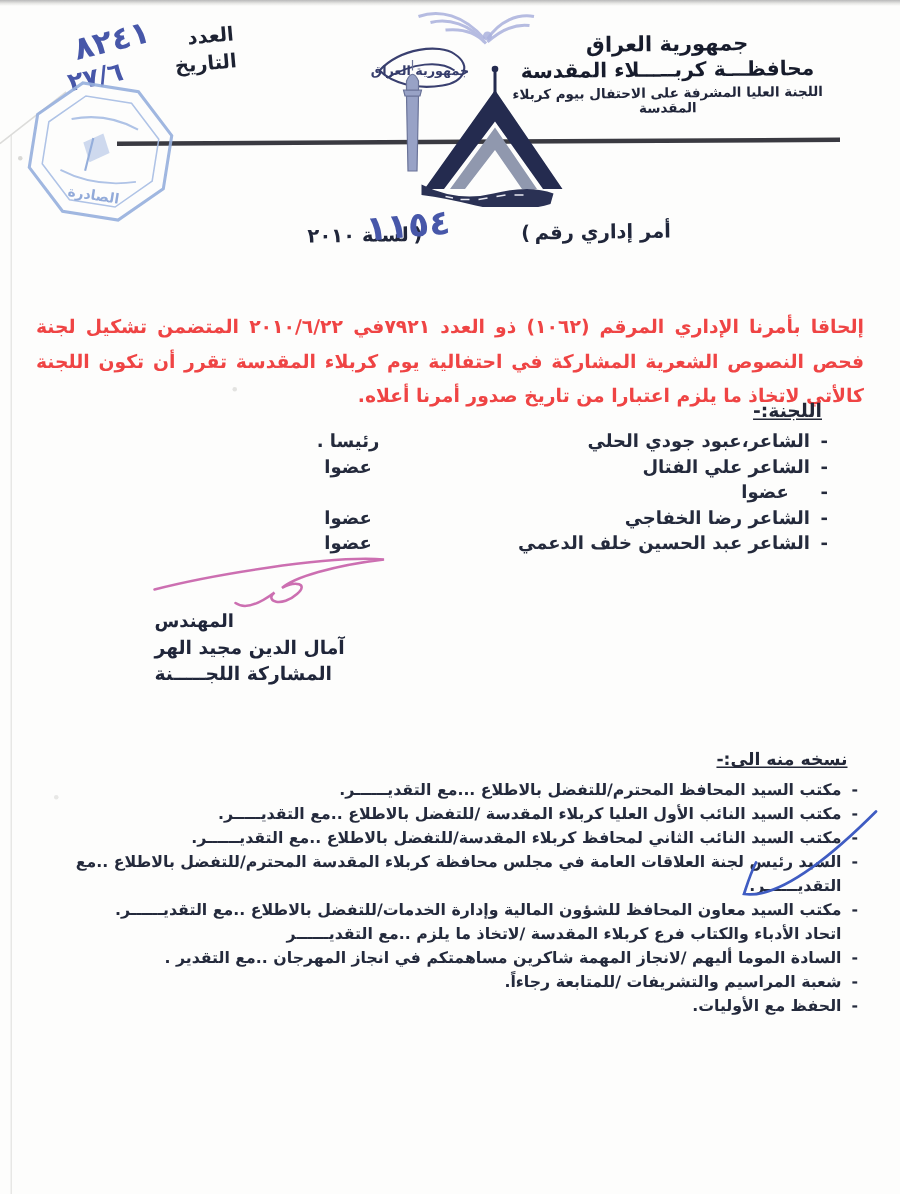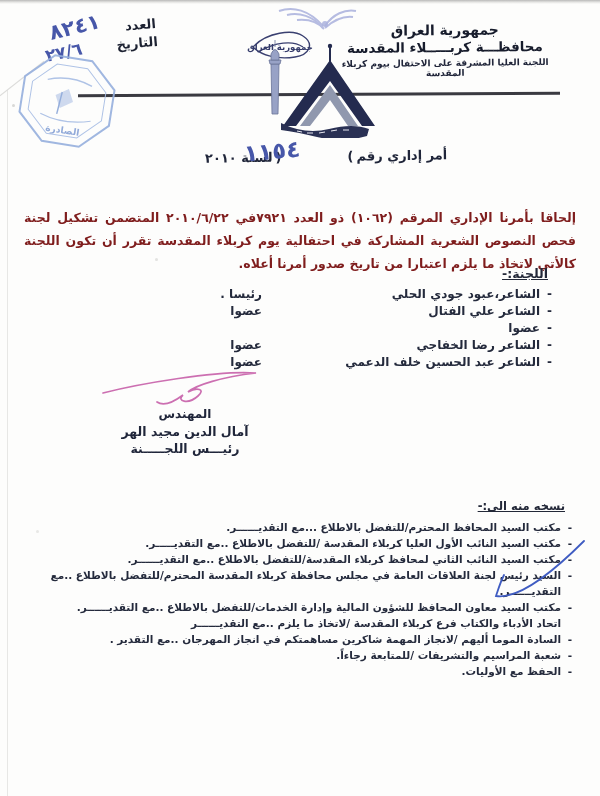--- a/index.html
+++ b/index.html
@@ -30,31 +30,31 @@
   .hw-date{left:2px;top:26px;font-size:17px;transform:rotate(-7deg);letter-spacing:1px;}
   .emblem{left:239px;top:2px;width:138px;height:136px;z-index:2;}
   .stamp{left:14px;top:50px;width:106px;height:102px;z-index:3;transform:rotate(9deg);opacity:.9;}
   
   .order{top:149px;right:153px;direction:rtl;display:flex;align-items:flex-start;
     font-size:13px;font-weight:bold;color:#20263a;transform:rotate(-0.8deg);z-index:2;}
   .order .gap{width:60px;height:18px;}
   .hw-order{top:138px;right:300px;font-size:23px;transform:rotate(-5deg);letter-spacing:1px;z-index:3;}
   
   .bodytext{left:24px;top:193px;width:552px;direction:rtl;text-align:justify;text-align-last:right;
-    font-size:12.5px;font-weight:bold;line-height:23px;color:#7f1d1d;}
+    font-size:12.5px;font-weight:bold;line-height:23px;color:#ef4444;}
   
   .cmt-head{right:52px;top:266px;font-size:12.5px;font-weight:bold;text-decoration:underline;direction:rtl;}
   .cmt-list{right:48px;top:286px;direction:rtl;font-size:12px;font-weight:bold;color:#242a3c;}
   .cmt-row{display:flex;line-height:17px;}
   .cmt-dash{width:12px;}
   .cmt-name{width:278px;}
-  .cmt-role{width:60px;}
+  .cmt-role{width:60px;text-align:center;}
   
   .sig-svg{left:98px;top:366px;width:170px;height:50px;z-index:2;}
-  .sig-block{left:103px;top:406px;width:164px;text-align:center;font-weight:bold;color:#20263a;direction:rtl;}
+  .sig-block{left:103px;top:406px;width:164px;text-align:left;font-weight:bold;color:#20263a;direction:rtl;}
   .sig-title{font-size:12px;line-height:17px;}
   .sig-name{font-size:12.5px;line-height:17px;}
   .sig-role{font-size:12.5px;line-height:17px;}
   
   .dist-head{right:35px;top:499px;font-size:11.5px;font-weight:bold;text-decoration:underline;direction:rtl;text-align:right;}
   .dist-list{right:28px;top:519px;direction:rtl;font-size:10.5px;font-weight:bold;color:#242a3c;width:560px;}
   .dist-row{display:flex;line-height:16px;}
   .dist-dash{width:11px;flex:none;}
   .swoosh{left:488px;top:533px;width:104px;height:72px;z-index:4;}
 </style>
@@ -172,21 +172,21 @@
       <span class="cmt-role">عضوا</span>
     </div>
   </div>
 
   <svg class="abs sig-svg" viewBox="0 0 170 50">
     <path d="M5 27 C40 18 120 4 158 7 C124 11 98 19 90 26 C99 21 108 23 100 30 C90 39 78 35 85 29 C77 35 66 41 59 36" fill="none" stroke="#c967ad" stroke-width="1.7" stroke-linecap="round" opacity=".95"></path>
   </svg>
   <div class="abs sig-block">
     <div class="sig-title">المهندس</div>
     <div class="sig-name">آمال الدين مجيد الهر</div>
-    <div class="sig-role">رئيـــس اللجـــــنة</div>
+    <div class="sig-role">المشاركة اللجـــــنة</div>
   </div>
 
   <div class="abs dist-head">نسخه منه الى:-</div>
   <div class="abs dist-list">
     <div class="dist-row">
       <span class="dist-dash">-</span>
       <span>مكتب السيد المحافظ المحترم/للتفضل بالاطلاع ...مع التقديــــــر.</span>
     </div>
     <div class="dist-row">
       <span class="dist-dash">-</span>

